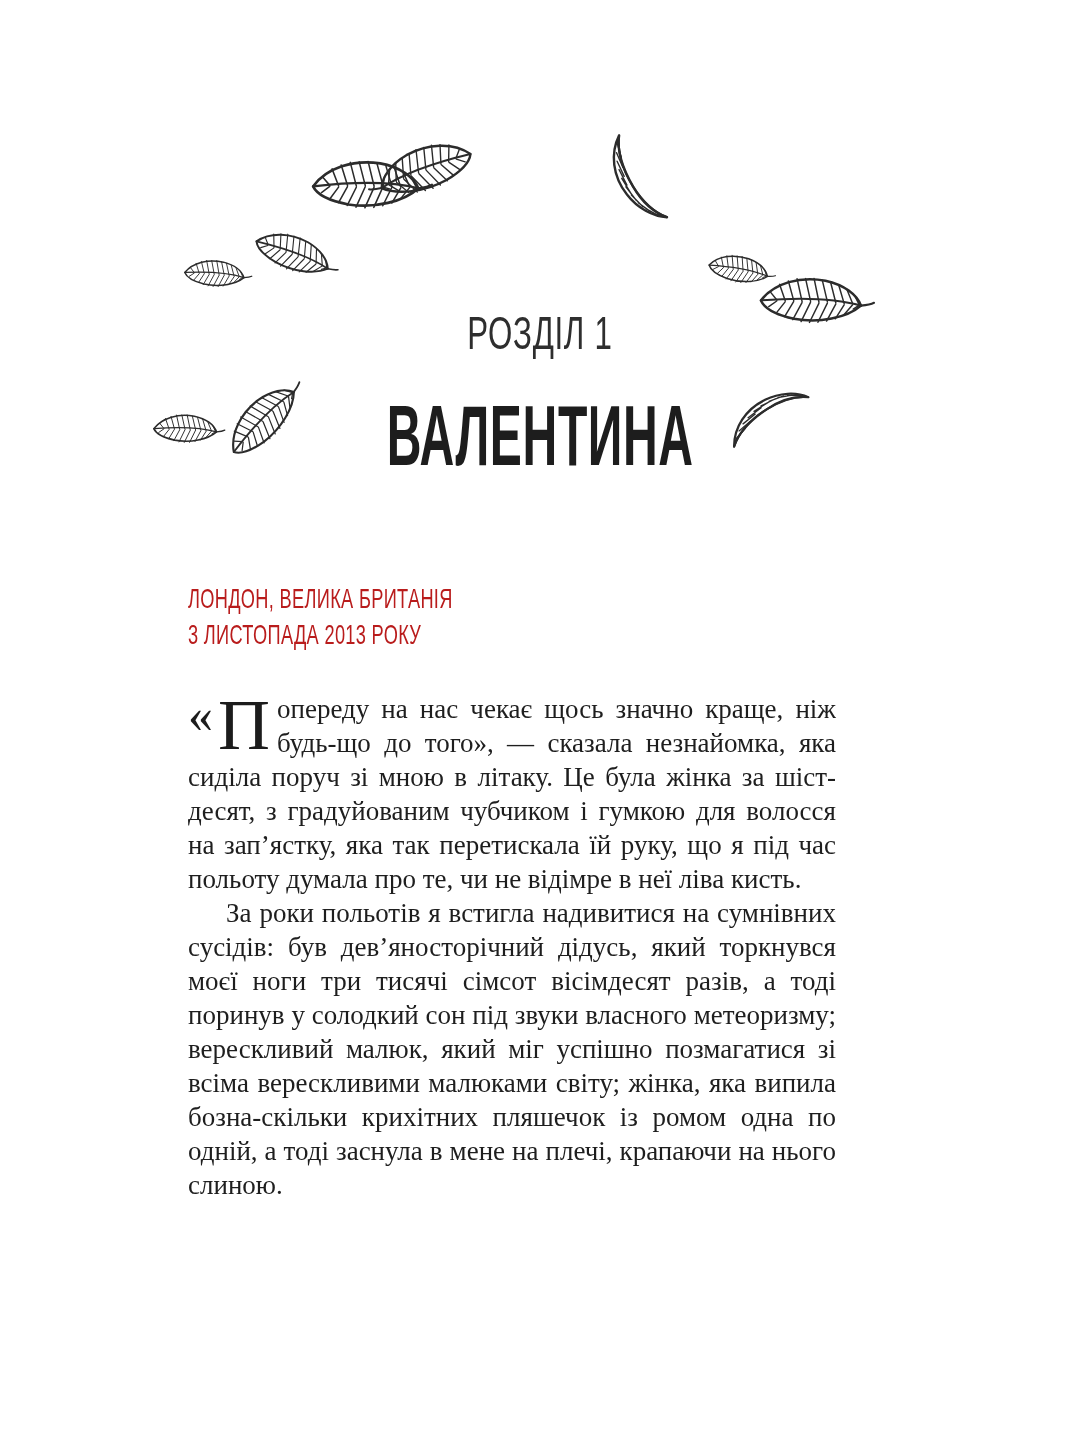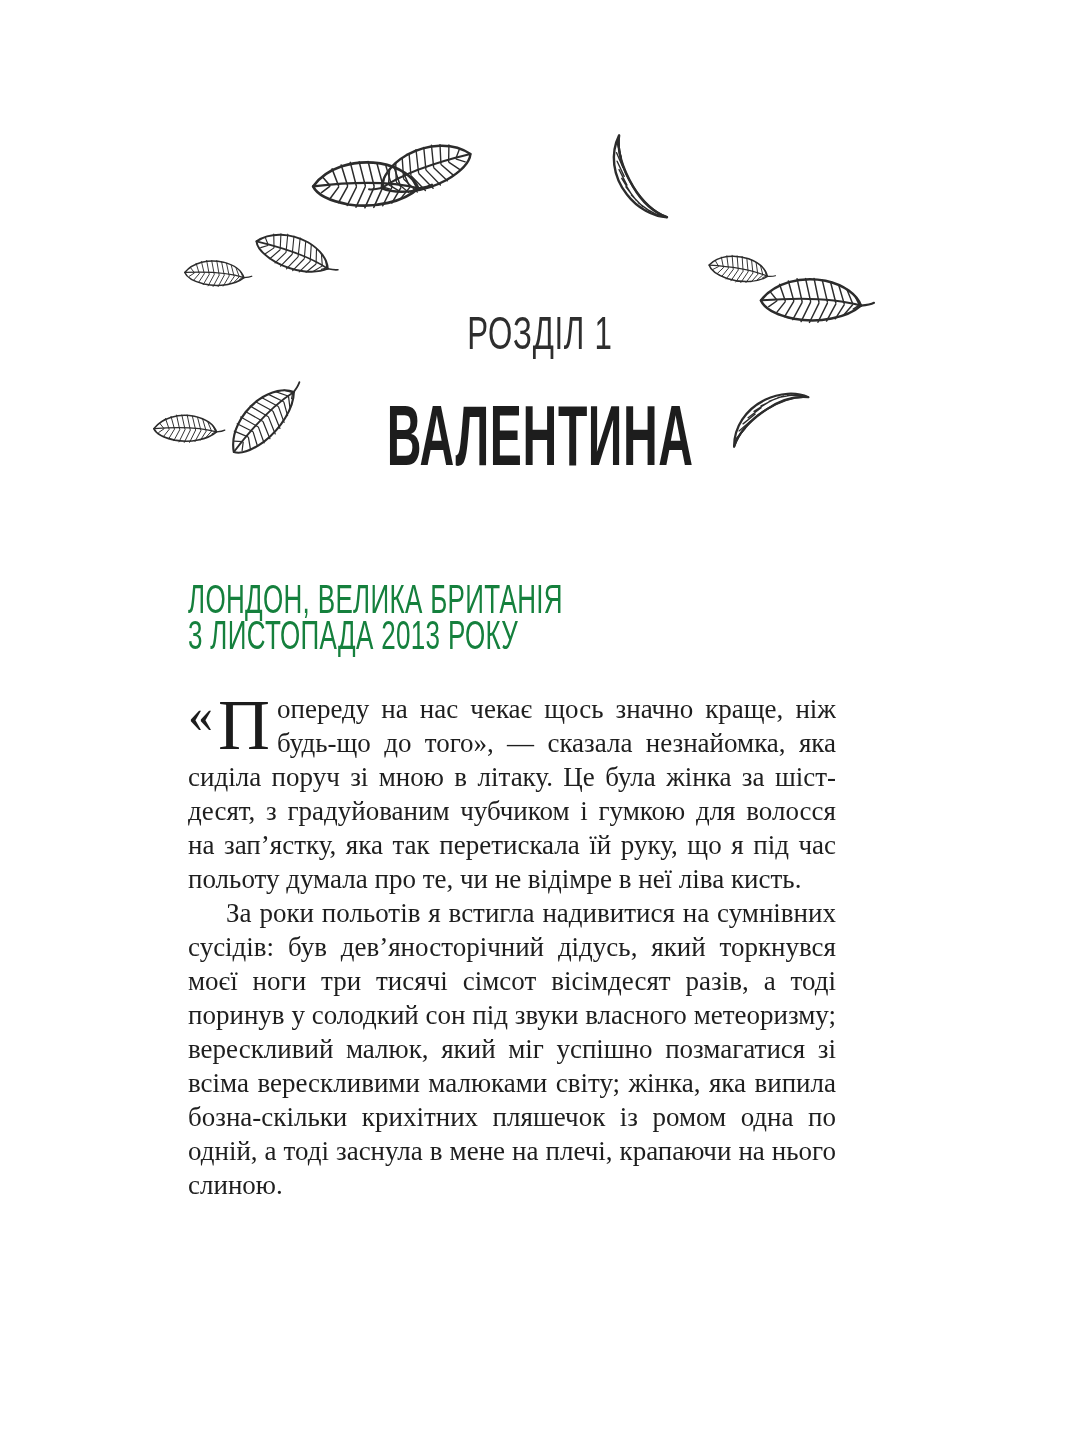--- a/index.html
+++ b/index.html
@@ -36,21 +36,21 @@
     font-family: "Liberation Sans", sans-serif;
     font-size: 86px; font-weight: 700; color: #1d1d1d;
     line-height: 1;
   }
   .chapter-title .squeeze { display: inline-block; transform: scaleX(0.56); transform-origin: center; letter-spacing: 1px; }
 
   
   .dateline {
     position: absolute; left: 188px; top: 581px;
     font-family: "Liberation Sans", sans-serif;
-    font-size: 40px; font-weight: 400; color: #15803d;
+    font-size: 28px; font-weight: 400; color: #b91c1c;
     line-height: 36px; white-space: nowrap;
   }
   .dateline .dl-line { display: block; transform: scaleX(0.65); transform-origin: left center; letter-spacing: 0.5px; }
 
   
   .body-text {
     position: absolute; left: 188px; top: 692px; width: 648px;
     font-size: 27px; line-height: 34px; color: #1e1e1e;
   }
   .body-text p {

